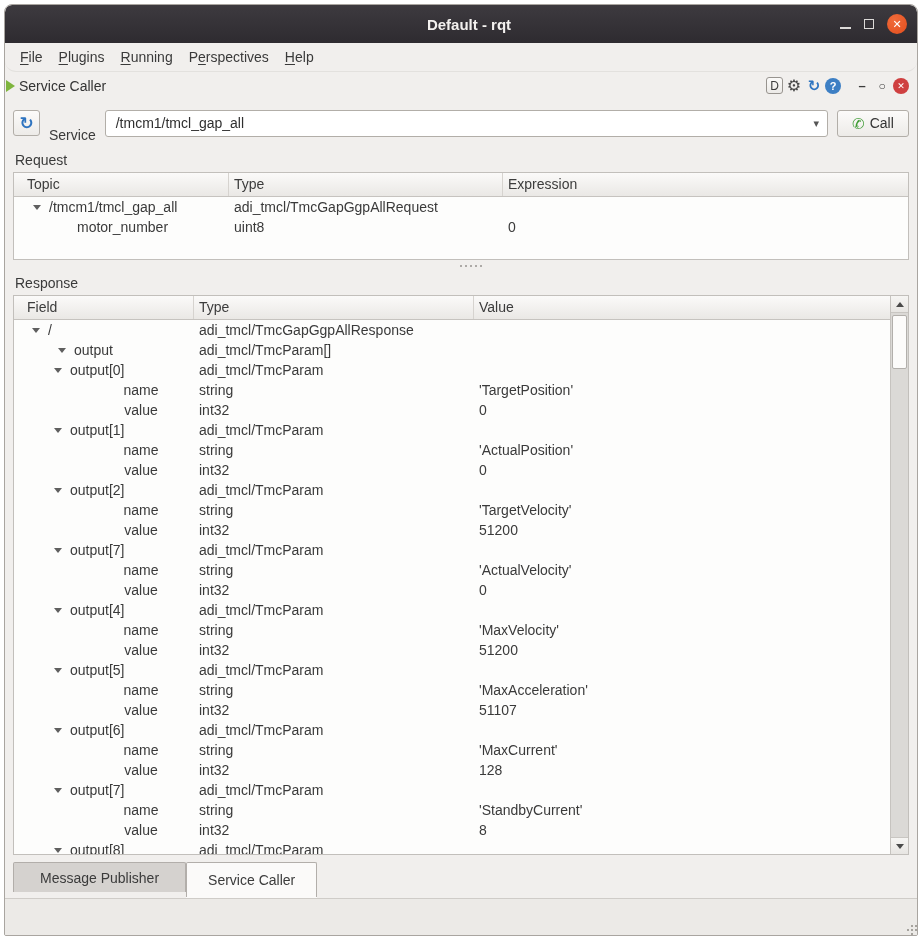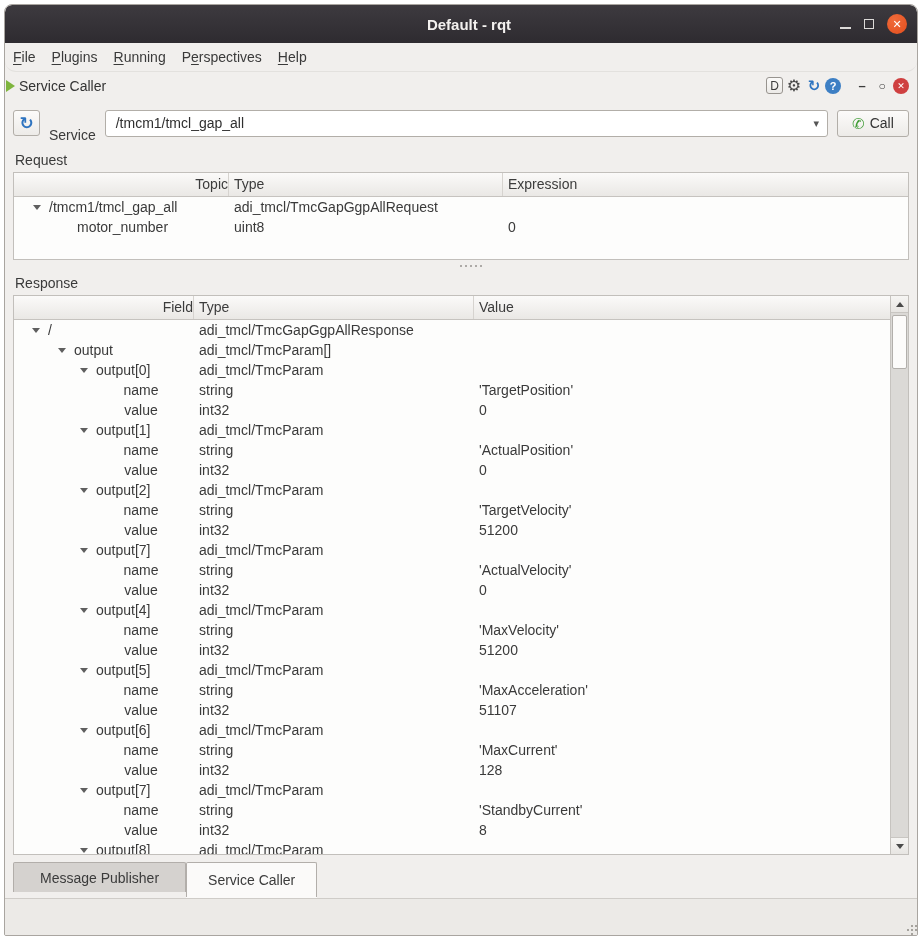--- a/index.html
+++ b/index.html
@@ -24,21 +24,21 @@
   .win-min { width:11px; height:2px; background:#dcdad8; margin-top:7px; }
   .win-max { width:10px; height:10px; border:1.5px solid #dcdad8; background:transparent; }
   .win-close {
     width:20px; height:20px; border-radius:50%;
     background:radial-gradient(circle at 35% 30%, #f06b3a, #e34e1d);
     color:#fff; font-size:11px; font-weight:bold; display:flex;
     align-items:center; justify-content:center; line-height:1;
   }
   
   .menubar {
-    height:29px; display:flex; align-items:center; 
+    height:29px; display:flex; align-items:center; padding-left:7px;
     background:#f1efed; border-bottom:1px solid #e3e1de; flex:none;border-radius:11px;
   }
   .menu-item { padding:3px 8px; font-size:14px; color:#3a3a3a; cursor:default; }
   .mn { text-decoration:underline; text-underline-offset:2px; }
   
   .pluginbar {
     height:27px; display:flex; align-items:center; background:#f1efed;
     position:relative; flex:none;
   }
   .play-icon {
@@ -84,38 +84,38 @@
   
   .table {
     margin:0 8px; background:#fdfdfc; border:1px solid #c2bfbb; flex:none;
     display:flex; overflow:hidden;
   }
   .table-main { flex:1; display:flex; flex-direction:column; overflow:hidden; }
   .thead { display:grid; height:24px; flex:none;
     background:linear-gradient(#fbfaf9,#eae8e5); border-bottom:1px solid #c6c3bf; }
   .thead .hcell { font-size:14px; color:#3c3c3c; line-height:23px; padding-left:5px;
     border-right:1px solid #d6d3cf; overflow:hidden; white-space:nowrap; }
-  .thead .hcell:first-child { padding-left:13px;text-align:right; }
+  .thead .hcell:first-child { padding-left:13px; }
   .thead .hcell:last-child { border-right:none; }
   .tbody { overflow:hidden; }
   .trow { display:grid; height:20px; line-height:20px; font-size:14px; color:#3a3a3a;
           white-space:nowrap; }
   .req-grid { grid-template-columns:215px 274px 1fr; }
   .resp-grid { grid-template-columns:180px 280px 1fr; }
   .cell { overflow:hidden; }
   .cf { display:flex; align-items:center; }
   .ct, .cv { padding-left:5px; }
   .tree-arrow { width:0; height:0; flex:none;
     border-left:4px solid transparent; border-right:4px solid transparent;
     border-top:5px solid #5f5f5f; margin-right:8px; }
   .req-table .lvl0 { padding-left:19px; }
   .req-table .lvl1 { padding-left:63px; }
   .resp-table .lvl0 { padding-left:18px; }
   .resp-table .lvl1 { padding-left:44px; }
-  .resp-table .lvl2 { padding-left:66px; }
+  .resp-table .lvl2 { padding-left:40px; }
   .resp-table .lvl3 { padding-left:104px; }
   .resp-table .lvl3 .flabel { display:inline-block; min-width:46px; text-align:center; }
   .req-table { height:88px; }
   .resp-table { height:560px; }
   
   .vscroll { width:18px; flex:none; background:#dbd9d6; border-left:1px solid #c6c3bf;
              display:flex; flex-direction:column; }
   .sb-btn { height:17px; flex:none; background:linear-gradient(#f6f5f3,#e7e5e2);
             display:flex; align-items:center; justify-content:center; }
   .sb-btn.top { border-bottom:1px solid #c9c6c2; }

